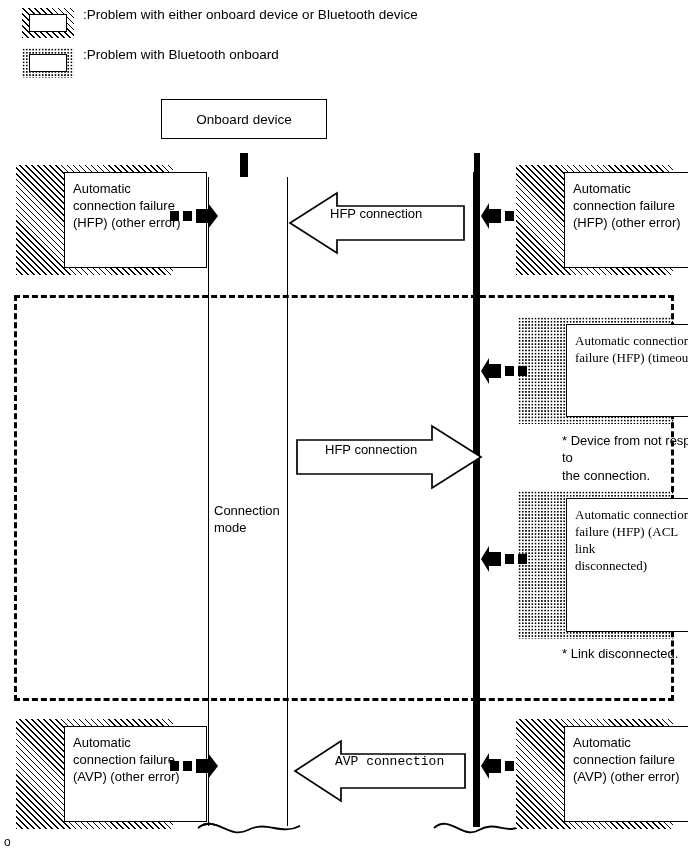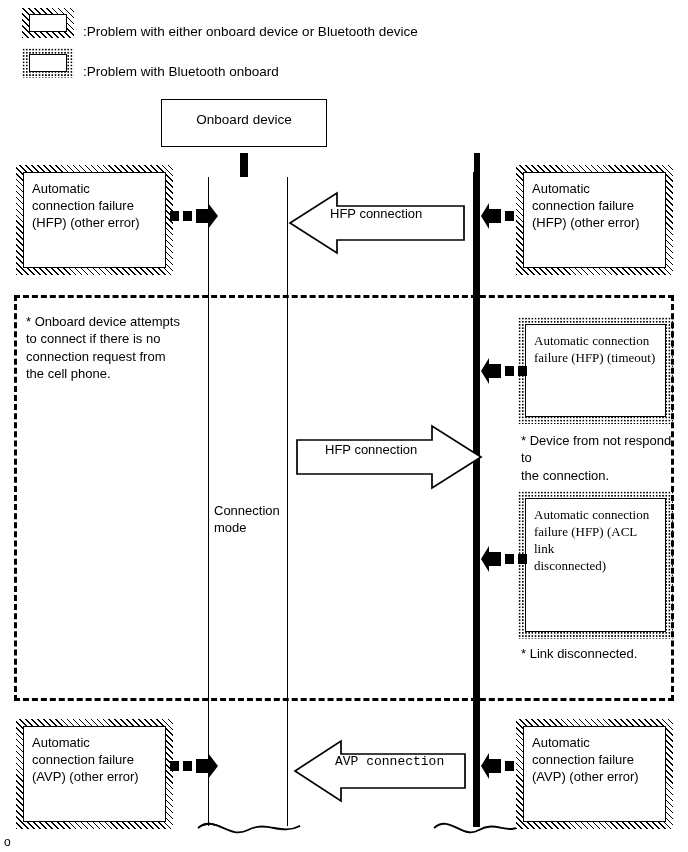--- a/index.html
+++ b/index.html
@@ -11,21 +11,21 @@
   #page{
     position:relative;
     width:688px;
     height:852px;
     overflow:hidden;
     background:#fff;
   }
   .abs{position:absolute;}
 
   
-  .legend-row{display:flex;align-items:flex-end;}
+  .legend-row{display:flex;align-items:flex-start;}
   .swatch{
     width:52px;height:30px;
     box-sizing:border-box;
     position:relative;
   }
   .swatch-inner{
     position:absolute;
     left:7px;top:6px;right:7px;bottom:6px;
     background:#fff;
     border:1.6px solid #000;
@@ -91,20 +91,21 @@
     box-sizing:border-box;
     border:3.4px dashed #000;
     background:transparent;
   }
 
   
   .note{
     font-size:13px;
     line-height:1.33;
     white-space:pre-line;
+    margin-left:41px;
   }
   .bar-label{
     font-size:13px;
     line-height:1.30;
     white-space:pre-line;
   }
   .arrow-label{
     font-size:13px;
     white-space:nowrap;
   }
@@ -124,21 +125,21 @@
     <div class="legend-text">:Problem with either onboard device or Bluetooth device</div>
   </div>
 
   <div class="abs legend-row" style="left:22px;top:48px;">
     <div class="swatch dotted-fill">
       <div class="swatch-inner"></div>
     </div>
     <div class="legend-text">:Problem with Bluetooth onboard</div>
   </div>
 
-  <div class="abs device-box" style="left:161px;top:99px;width:166px;height:48px;">
+  <div class="abs device-box" style="left:161px;top:99px;width:166px;height:40px;">
     <span>Onboard device</span>
   </div>
 
 
   <div class="abs stub" style="left:240px;top:153px;width:8px;height:25px;"></div>
   <div class="abs stub" style="left:474px;top:153px;width:6px;height:20px;"></div>
 
   <div class="abs bar-rect" style="left:208px;top:177px;width:80px;height:650px;"></div>
 
   <div class="abs bar-label" style="left:214px;top:503px;width:74px;">Connection
@@ -191,24 +192,20 @@
   </div>
 
   <div class="abs err-box hatch" style="left:516px;top:165px;width:157px;height:110px;">
     <div class="err-inner note">Automatic
 connection failure
 (HFP) (other error)</div>
   </div>
 
   <div class="abs dashed-region" style="left:14px;top:295px;width:660px;height:406px;"></div>
 
-  <div class="abs note" style="left:26px;top:313px;width:190px;">* Onboard device attempts
-to connect if there is no
-connection request from
-the cell phone.</div>
 
   <div class="abs err-box dotted-fill" style="left:518px;top:317px;width:155px;height:107px;">
     <div class="err-inner note">Automatic connection
 failure (HFP) (timeout)</div>
   </div>
 
   <div class="abs" style="left:481px;top:358px;width:46px;height:28px;">
     <svg width="46" height="28" viewBox="0 0 46 28">
       <path d="M20,6 L8,6 L8,0 L0,13 L8,26 L8,20 L20,20 Z" fill="#000"></path>
       <rect x="24" y="8" width="9" height="10" fill="#000"></rect>

